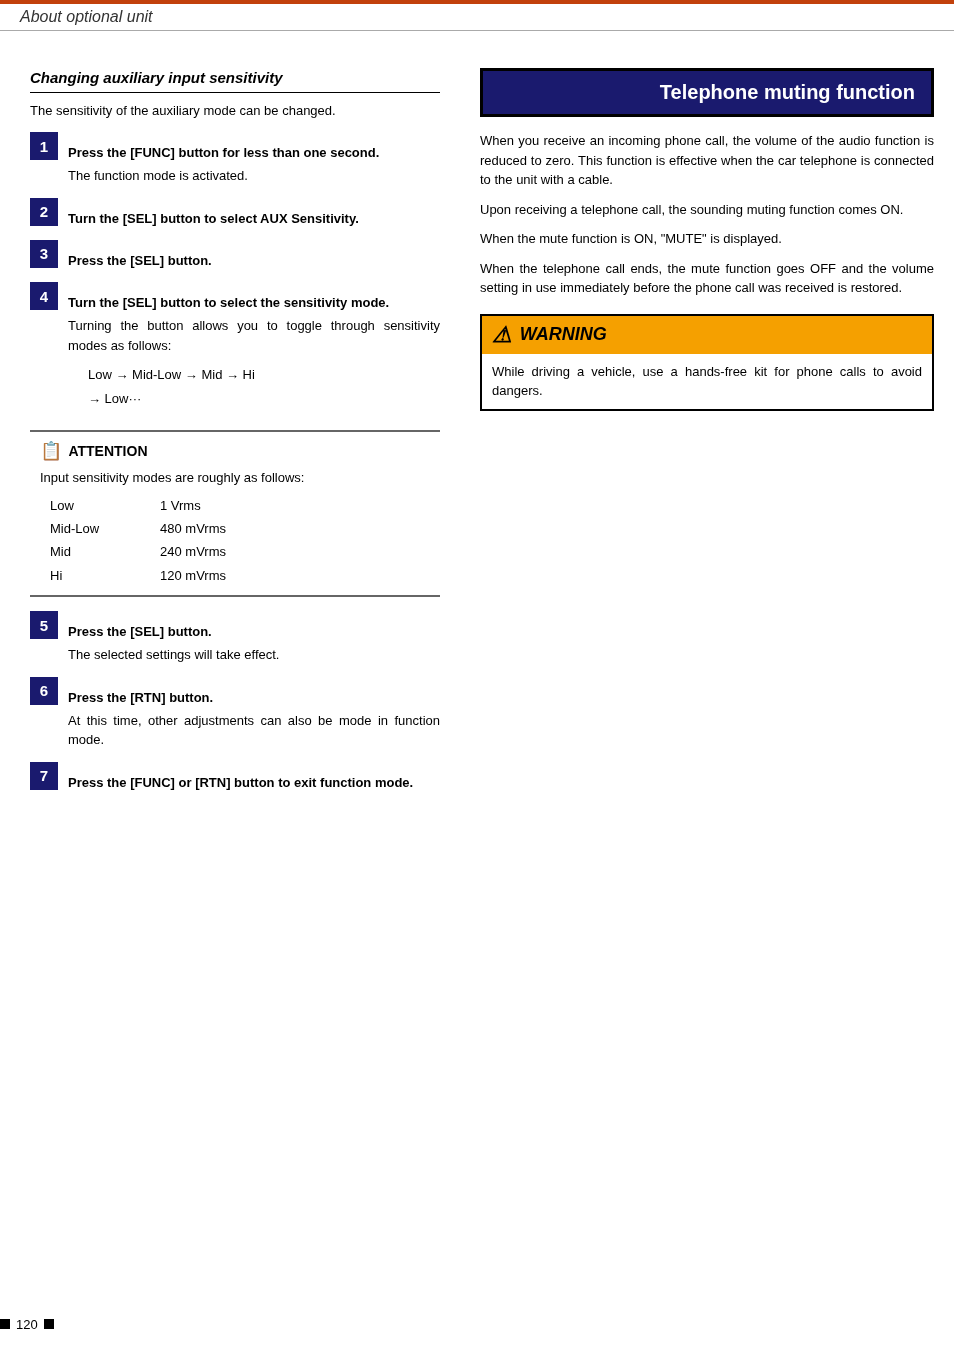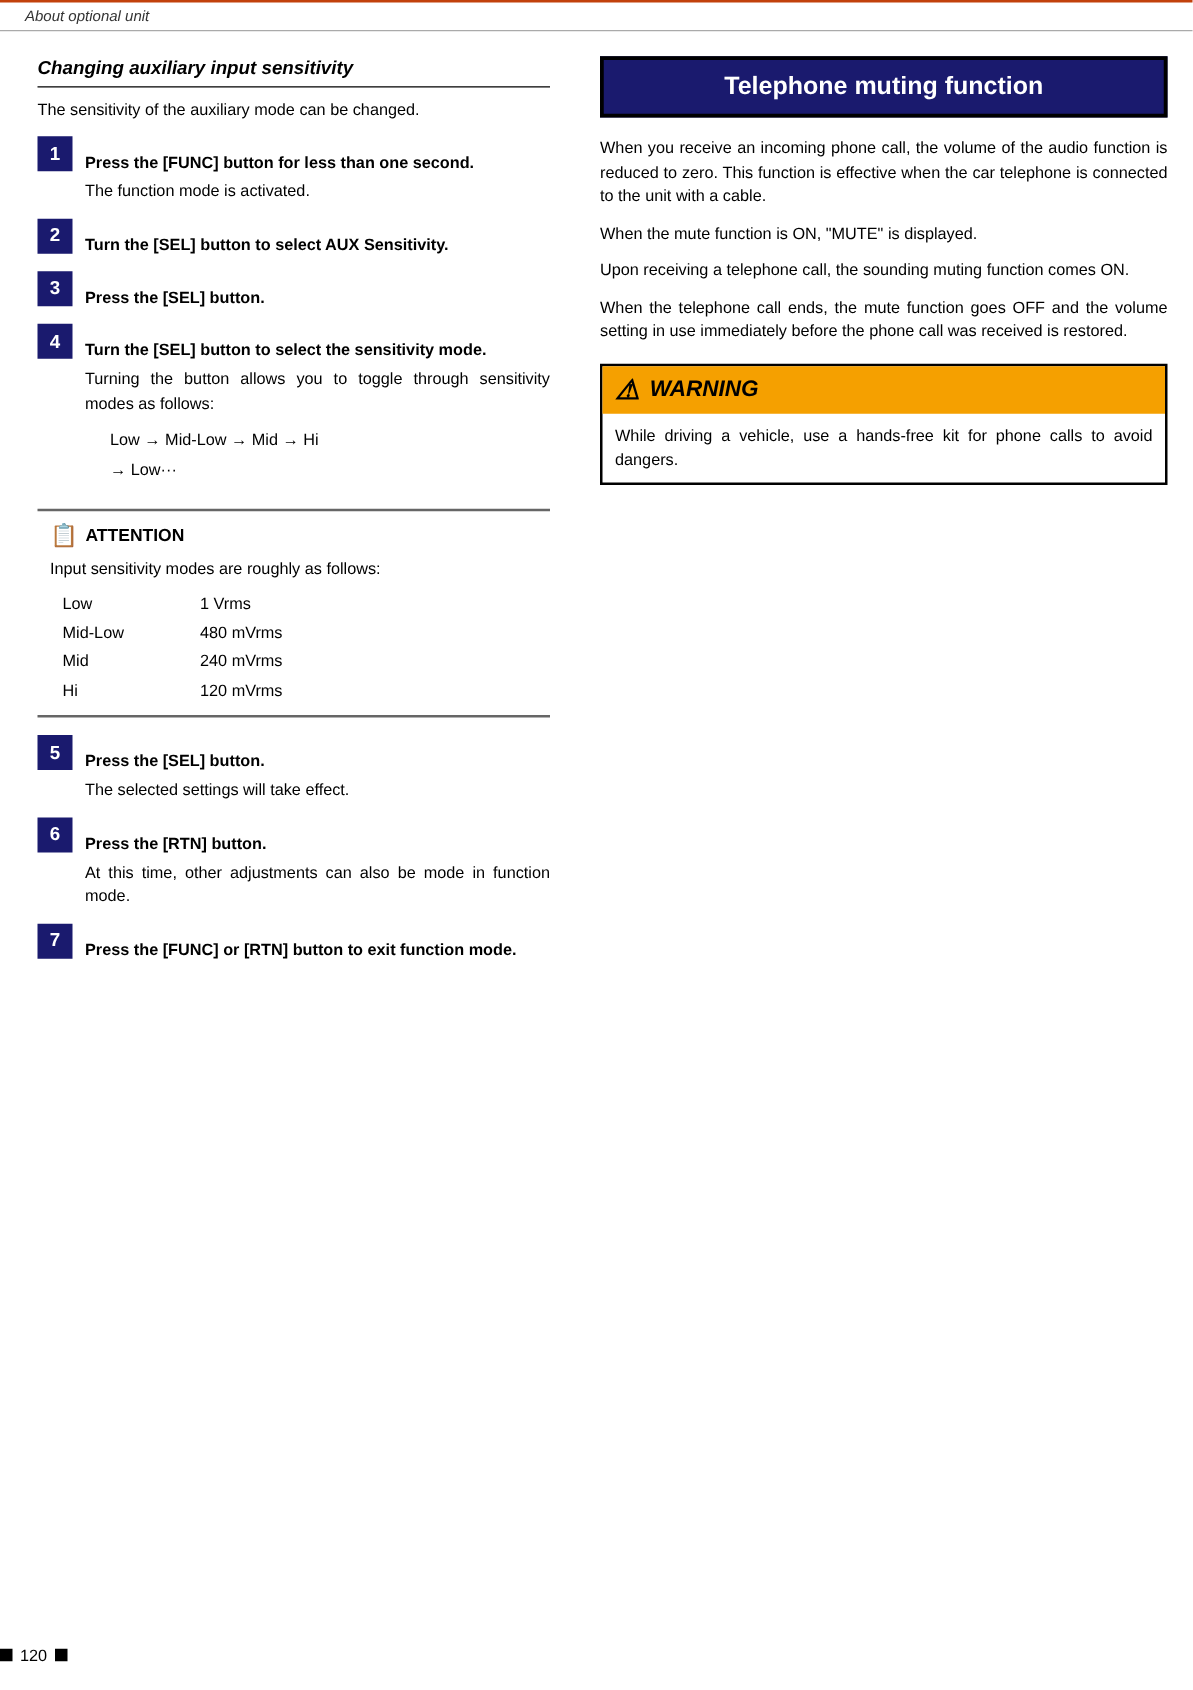--- a/index.html
+++ b/index.html
@@ -13,27 +13,27 @@
       position: relative;
     }
     .page {
       width: 954px;
       min-height: 1352px;
       padding: 0;
       position: relative;
     }
     
     .header-bar {
-      border-top: 2px solid #c2410c;
+      border-top: 4px solid #c2410c;
       border-bottom: 1px solid #aaa;
       padding: 4px 20px;
       font-style: italic;
-      font-size: 12px;
+      font-size: 16px;
       color: #333;
-      margin-bottom: 0;
+      margin-bottom: 17px;
     }
     
     .content-area {
       display: flex;
       padding: 10px 0;
     }
     .left-col {
       width: 460px;
       padding: 10px 20px 10px 30px;
     }
@@ -138,21 +138,21 @@
     }
     
     .telephone-title-box {
       border: 3px solid #000;
       background: #1a1a6e;
       color: #fff;
       font-size: 20px;
       font-weight: bold;
       padding: 10px 16px;
       margin-bottom: 14px;
-      text-align: center;
+      text-align: right;
     }
     .tel-para {
       font-size: 13px;
       text-align: justify;
       line-height: 1.5;
       margin-bottom: 10px;
     }
     
     .warning-box {
       border: 2px solid #000;
@@ -310,22 +310,22 @@
 
     </div>
 
     <div class="right-col">
 
       <div class="telephone-title-box">
         <span>Telephone muting function</span>
       </div>
 
       <div class="tel-para">When you receive an incoming phone call, the volume of the audio function is reduced to zero. This function is effective when the car telephone is connected to the unit with a cable.</div>
+      <div class="tel-para">Upon receiving a telephone call, the sounding muting function comes ON.</div>
       <div class="tel-para">When the mute function is ON, "MUTE" is displayed.</div>
-      <div class="tel-para">Upon receiving a telephone call, the sounding muting function comes ON.</div>
       <div class="tel-para">When the telephone call ends, the mute function goes OFF and the volume setting in use immediately before the phone call was received is restored.</div>
 
       <div class="warning-box">
         <div class="warning-header">
           <span class="warning-icon">⚠</span>
           <span>WARNING</span>
         </div>
         <div class="warning-body">While driving a vehicle, use a hands-free kit for phone calls to avoid dangers.</div>
       </div>
 

